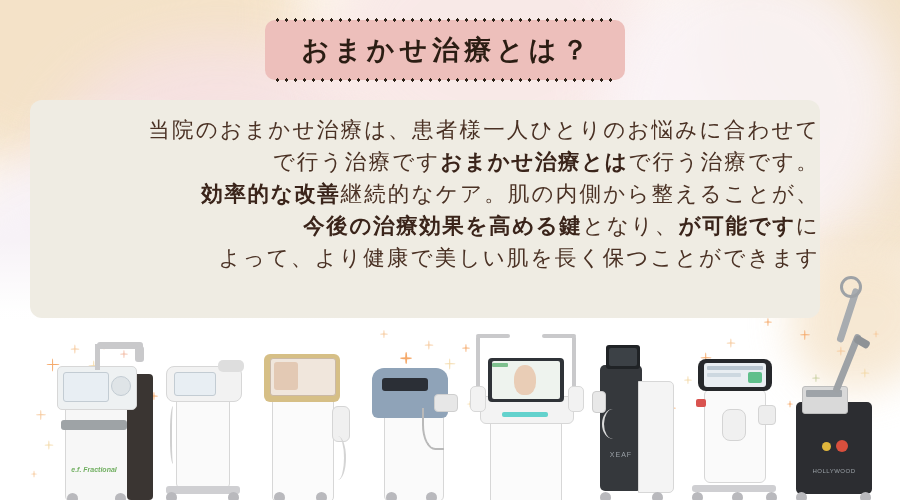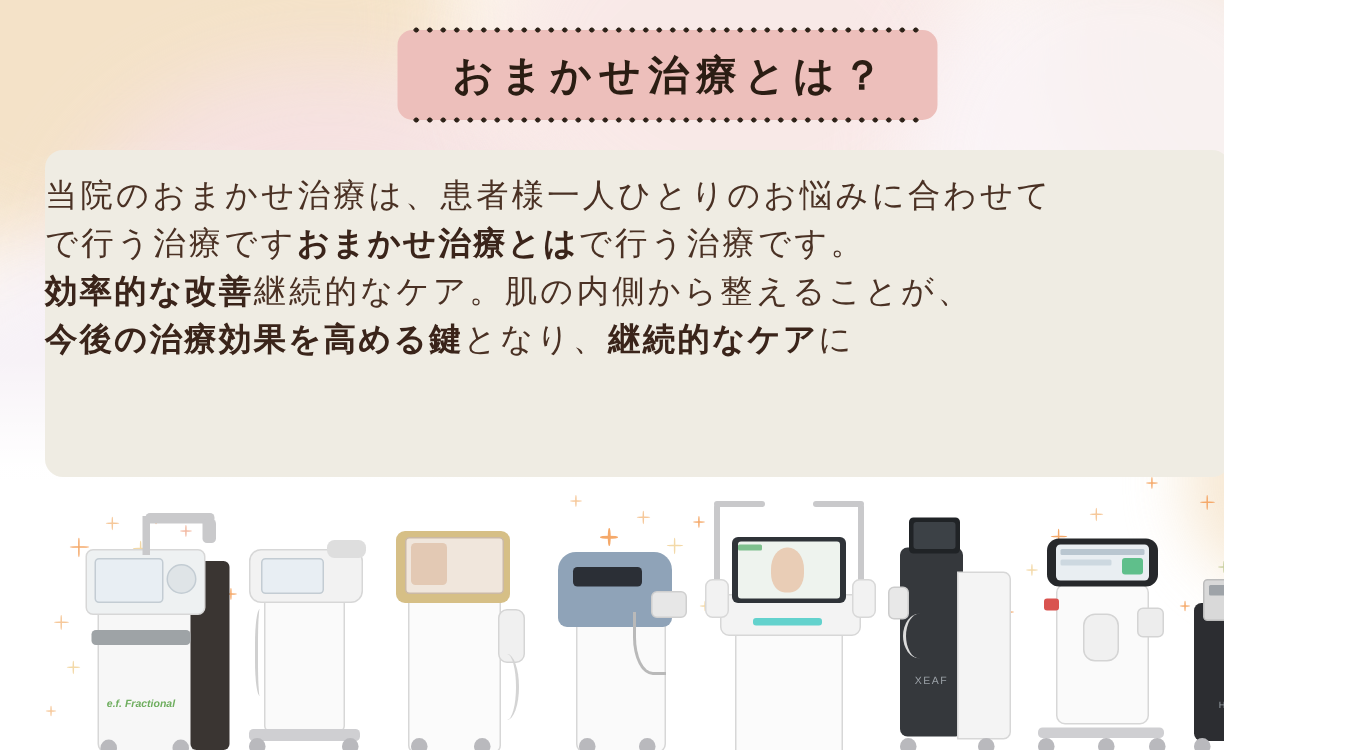--- a/index.html
+++ b/index.html
@@ -1,21 +1,21 @@
 <!DOCTYPE html>
 <html><head>
 <meta charset="utf-8">
 <style>
   html,body{margin:0;padding:0;}
   body{
     width:900px;height:500px;overflow:hidden;position:relative;
     font-family:"Liberation Sans","DejaVu Sans",sans-serif;
     background:#ffffff;
   }
-  #stage{position:absolute;inset:0;width:816px;height:500px;overflow:hidden;}
+  #stage{position:absolute;inset:0;width:900px;height:500px;overflow:hidden;}
 
   
   .bg-base{position:absolute;inset:0;background:#fdf6ec;}
   .wc{position:absolute;border-radius:50%;filter:blur(26px);}
   .wc-cream-tl{left:-120px;top:-150px;width:420px;height:330px;background:#f3dfc2;opacity:.85;}
   .wc-cream-tr{left:700px;top:-130px;width:380px;height:330px;background:#f0dcc0;opacity:.8;}
   .wc-cream-mr{left:770px;top:120px;width:260px;height:300px;background:#f2e0c6;opacity:.75;}
   .wc-pink-tl{left:40px;top:40px;width:360px;height:290px;background:#f6e2e4;opacity:.9;}
   .wc-pink-tm{left:330px;top:-90px;width:330px;height:260px;background:#f7e4e6;opacity:.7;}
   .wc-lav-l{left:-80px;top:150px;width:380px;height:280px;background:#f7f2f8;opacity:.95;}
@@ -43,21 +43,21 @@
     line-height:1;padding-left:5px;white-space:nowrap;
   }
 
   
   .content-panel{
     position:absolute;left:30px;top:100px;width:790px;height:218px;
     background:#efece3;border-radius:12px;
   }
   .body-text{
     position:absolute;left:0;right:0;top:14px;
-    text-align:left;color:#4a3124;
+    text-align:right;color:#4a3124;
     font-size:21.5px;letter-spacing:2.2px;line-height:32px;
     white-space:nowrap;
   }
   .body-text .ln{display:block;}
   .body-text b{font-weight:700;color:#3a241a;letter-spacing:1.6px;}
 
   
   .sparkle{position:absolute;pointer-events:none;}
   .sparkle::before,.sparkle::after{
     content:"";position:absolute;left:50%;top:50%;transform:translate(-50%,-50%);
@@ -98,21 +98,22 @@
     <div class="dots top"></div>
     <div class="dots bottom"></div>
     <div class="title-text">おまかせ治療とは？</div>
   </div>
 
   <div class="content-panel">
     <div class="body-text" id="body-text">
         <span class="ln"><span>当院のおまかせ治療は、患者様一人ひとりのお悩みに合わせて</span></span>
         <span class="ln"><span>で行う治療です</span><b>おまかせ治療とは</b><span>で行う治療です。</span></span>
         <span class="ln"><b>効率的な改善</b><span>継続的なケア。肌の内側から整えることが、</span></span>
-        <span class="ln"><b>今後の治療効果を高める鍵</b><span>となり、</span><b>継続的なケア</b><span>に</span></span>
+        <span class="ln"><b>今後の治療効果を高める鍵</b><span>となり、</span><b>が可能です</b><span>に</span></span>
+        <span class="ln"><span>よって、より健康で美しい肌を長く保つことができます</span></span>
       </div>
   </div>
 
   <div id="sparkle-layer">
       <div class="sparkle" style="left: 46px; top: 358px; width: 13px; height: 13px; color: rgb(245, 169, 106);"></div>
       <div class="sparkle" style="left: 70px; top: 344px; width: 9px; height: 9px; color: rgb(246, 200, 154);"></div>
       <div class="sparkle" style="left: 88px; top: 360px; width: 11px; height: 11px; color: rgb(243, 217, 168);"></div>
       <div class="sparkle" style="left: 58px; top: 388px; width: 8px; height: 8px; color: rgb(245, 169, 106);"></div>
       <div class="sparkle" style="left: 36px; top: 410px; width: 10px; height: 10px; color: rgb(246, 200, 154);"></div>
       <div class="sparkle" style="left: 100px; top: 342px; width: 7px; height: 7px; color: rgb(245, 169, 106);"></div>

